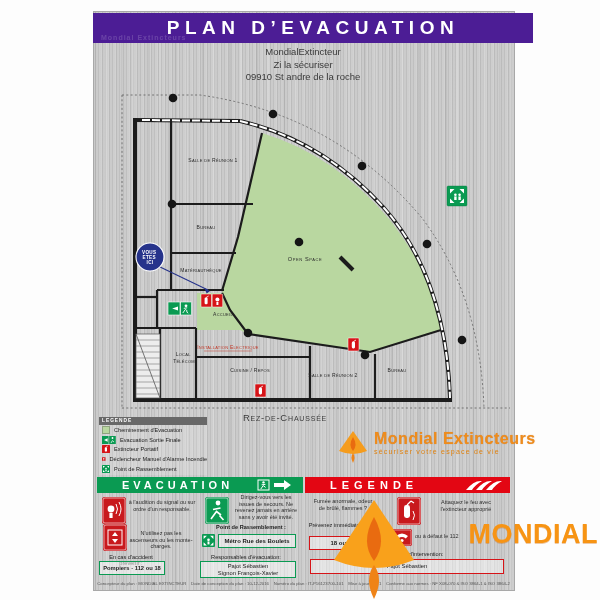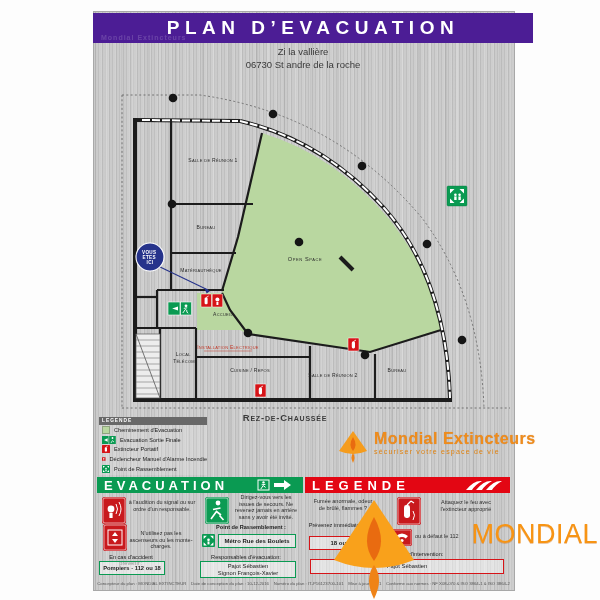--- a/index.html
+++ b/index.html
@@ -14,64 +14,65 @@
       repeating-linear-gradient(90deg, rgba(0,0,0,.05) 0 2px, rgba(255,255,255,0) 2px 11px, rgba(255,255,255,.16) 11px 13px, rgba(255,255,255,0) 13px 27px);}
   .banner{left:93px;top:13px;width:440px;height:30px;background:#4c1d95;color:#fff;
     text-align:center;line-height:30px;font-size:19px;font-weight:bold;letter-spacing:5.5px}
   .banner-wm{position:absolute;left:8px;top:10px;font-size:7px;letter-spacing:1px;opacity:.16;font-weight:bold}
   .address{left:93px;top:46px;width:420px;text-align:center;font-size:9.5px;line-height:12.5px;color:#3a3a3a}
   svg text{font-family:"Liberation Sans",sans-serif}
   .rl{font-size:5px;fill:#2b2b2b;text-anchor:middle;font-variant:small-caps;letter-spacing:.25px}
   .rl-red{fill:#c13a2a}
   .os{font-size:5.6px;letter-spacing:.6px}
   .yai-t{font-size:4.6px;font-weight:bold;fill:#fff;text-anchor:middle;letter-spacing:.3px}
-  .floor{left:233px;top:412px;width:104px;text-align:center;font-weight:bold;font-size:9.5px;
+  .floor{left:233px;top:412px;width:104px;text-align:center;font-weight:normal;font-size:9.5px;
     letter-spacing:.8px;color:#3a3a3a;font-variant:small-caps}
   
   .legend{left:99px;top:417px;width:108px;background:rgba(255,255,255,.15);padding-bottom:2px}
   .legend-h{height:8px;background:#686868;color:#fff;font-size:4.8px;font-weight:bold;
     letter-spacing:1px;line-height:8px;padding-left:3px}
   .legend-row{display:flex;align-items:center;gap:4px;height:9.7px;padding-left:3px}
   .legend-row .lab{font-size:5.6px;color:#1c1c1c;white-space:nowrap}
   .sw{width:8px;height:8px;background:#b9d7a0;border:.5px solid #8fa37e;box-sizing:border-box}
   
   .brand{left:336px;top:430px;display:flex;align-items:flex-start;gap:4px}
   .brand-name{font-size:16px;font-weight:bold;color:#ef8c1c;letter-spacing:.5px;line-height:17px;
     text-shadow:0 0 1px rgba(160,80,0,.45)}
   .brand-tag{font-size:7px;color:#e0820f;letter-spacing:1.2px;margin-top:1px}
   
   .panel{width:206px;height:102px}
   .panel-h{height:16px;display:flex;align-items:center;color:#fff;font-weight:bold}
-  .panel-h .ht{flex:1;font-size:13px;letter-spacing:4px;padding-left:7px}
+  .panel-h .ht{flex:1;font-size:11px;letter-spacing:4px;padding-left:25px}
   .green-bg{background:#0a9a52}.red-bg{background:#e30613}
   .instr{font-size:5.5px;line-height:6.6px;color:#2e2e2e;text-align:center}
   .slab{font-size:5.6px;color:#222;text-align:center}
   .box-g{border:1px solid #0a9a52;background:rgba(255,255,255,.5);text-align:center;color:#222}
   .box-r{border:1px solid #d61418;background:rgba(255,255,255,.45);text-align:center;color:#222}
   .footer-note{left:97px;top:579px;width:413px;height:9px;font-size:4.3px;line-height:9px;
     color:#555;text-align:center;white-space:pre}
   
-  .wm-text{right:2px;top:520px;text-align:right;font-weight:400;font-size:27px;line-height:29.5px;
+  .wm-text{right:2px;top:520px;text-align:right;font-weight:700;font-size:27px;line-height:29.5px;
     color:#f79414;letter-spacing:.5px;text-shadow:0 1px 0 rgba(205,100,0,.35)}
 </style>
 </head>
 <body>
 
 <div class="page">
 
   <div class="abs poster"></div>
 
   <div class="abs banner">
     <span class="banner-wm">Mondial Extincteurs</span>
     <span>PLAN D’EVACUATION</span>
   </div>
 
   <div class="abs address">
-    <div>Zi la vallière</div>
-    <div>06730 St andre de la roche</div>
+    <div>MondialExtincteur</div>
+    <div>Zi la sécuriser</div>
+    <div>09910 St andre de la roche</div>
   </div>
 
   <svg class="abs" style="left:0;top:0" width="600" height="600" viewBox="0 0 600 600">
 
     <g fill="none" stroke="#6a6a6a" stroke-width=".9" stroke-dasharray="2 2.3">
       <path d="M122,95 L122,409"></path>
       <path d="M122,95 L200,95 Q335,114 422,218 Q480,295 484,408"></path>
       <path d="M122,408 L510,408"></path>
     </g>
 

